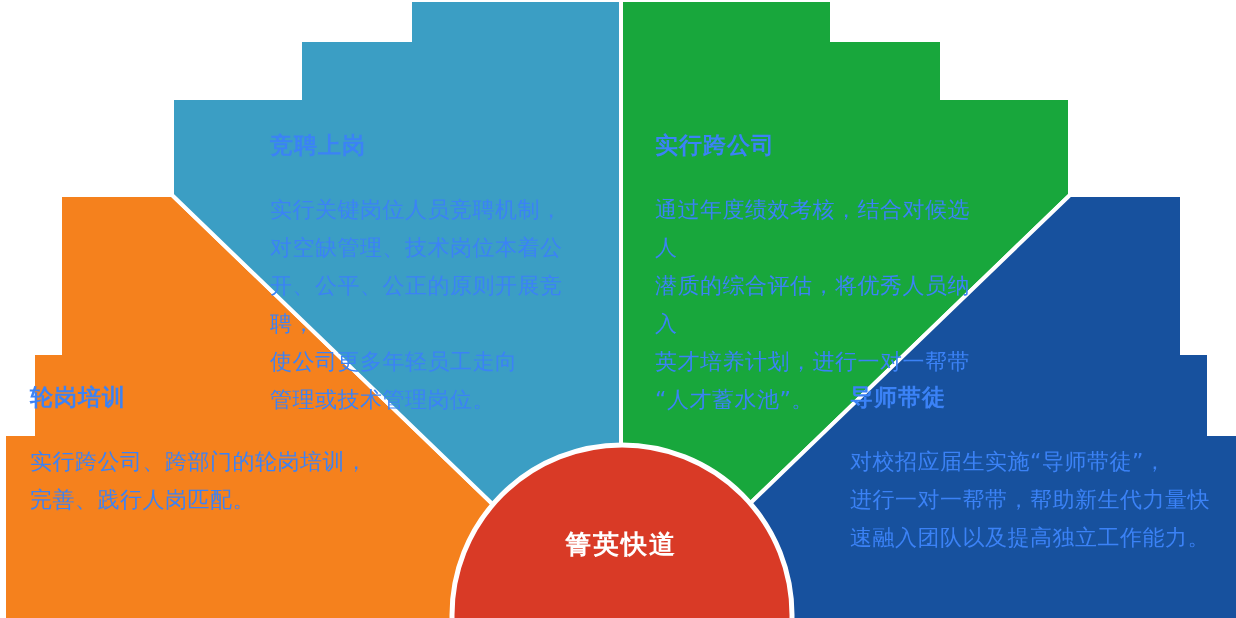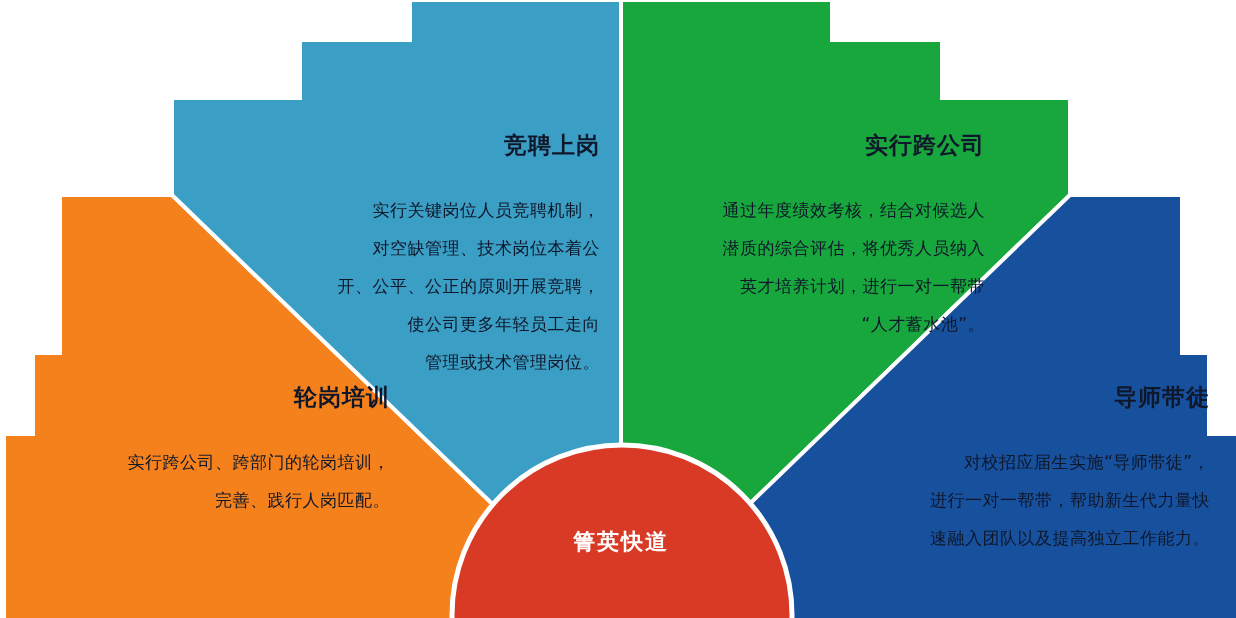--- a/index.html
+++ b/index.html
@@ -8,44 +8,44 @@
   .stage {
     position: relative;
     width: 1236px;
     height: 618px;
     overflow: hidden;
     background: #ffffff;
   }
   .stage svg { position: absolute; left: 0; top: 0; width: 1236px; height: 618px; }
   .section {
     position: absolute;
-    text-align: right;
-    color: #0f172a;
+    text-align: left;
+    color: #3b82f6;
     z-index: 2;
   }
   .section .sec-title {
     font-size: 23px;
     font-weight: bold;
     letter-spacing: 1px;
   }
   .section .sec-body {
     margin-top: 30px;
-    font-size: 17px;
+    font-size: 22px;
     line-height: 38px;
     letter-spacing: 0.5px;
     white-space: pre-line;
   }
   .center-label {
     position: absolute;
     left: 471px;
     top: 527px;
     width: 300px;
     text-align: center;
     color: #ffffff;
-    font-size: 22px;
+    font-size: 26px;
     font-weight: bold;
     letter-spacing: 2px;
     z-index: 3;
   }
 </style>
 </head>
 <body>
 
 <div class="stage">
 

